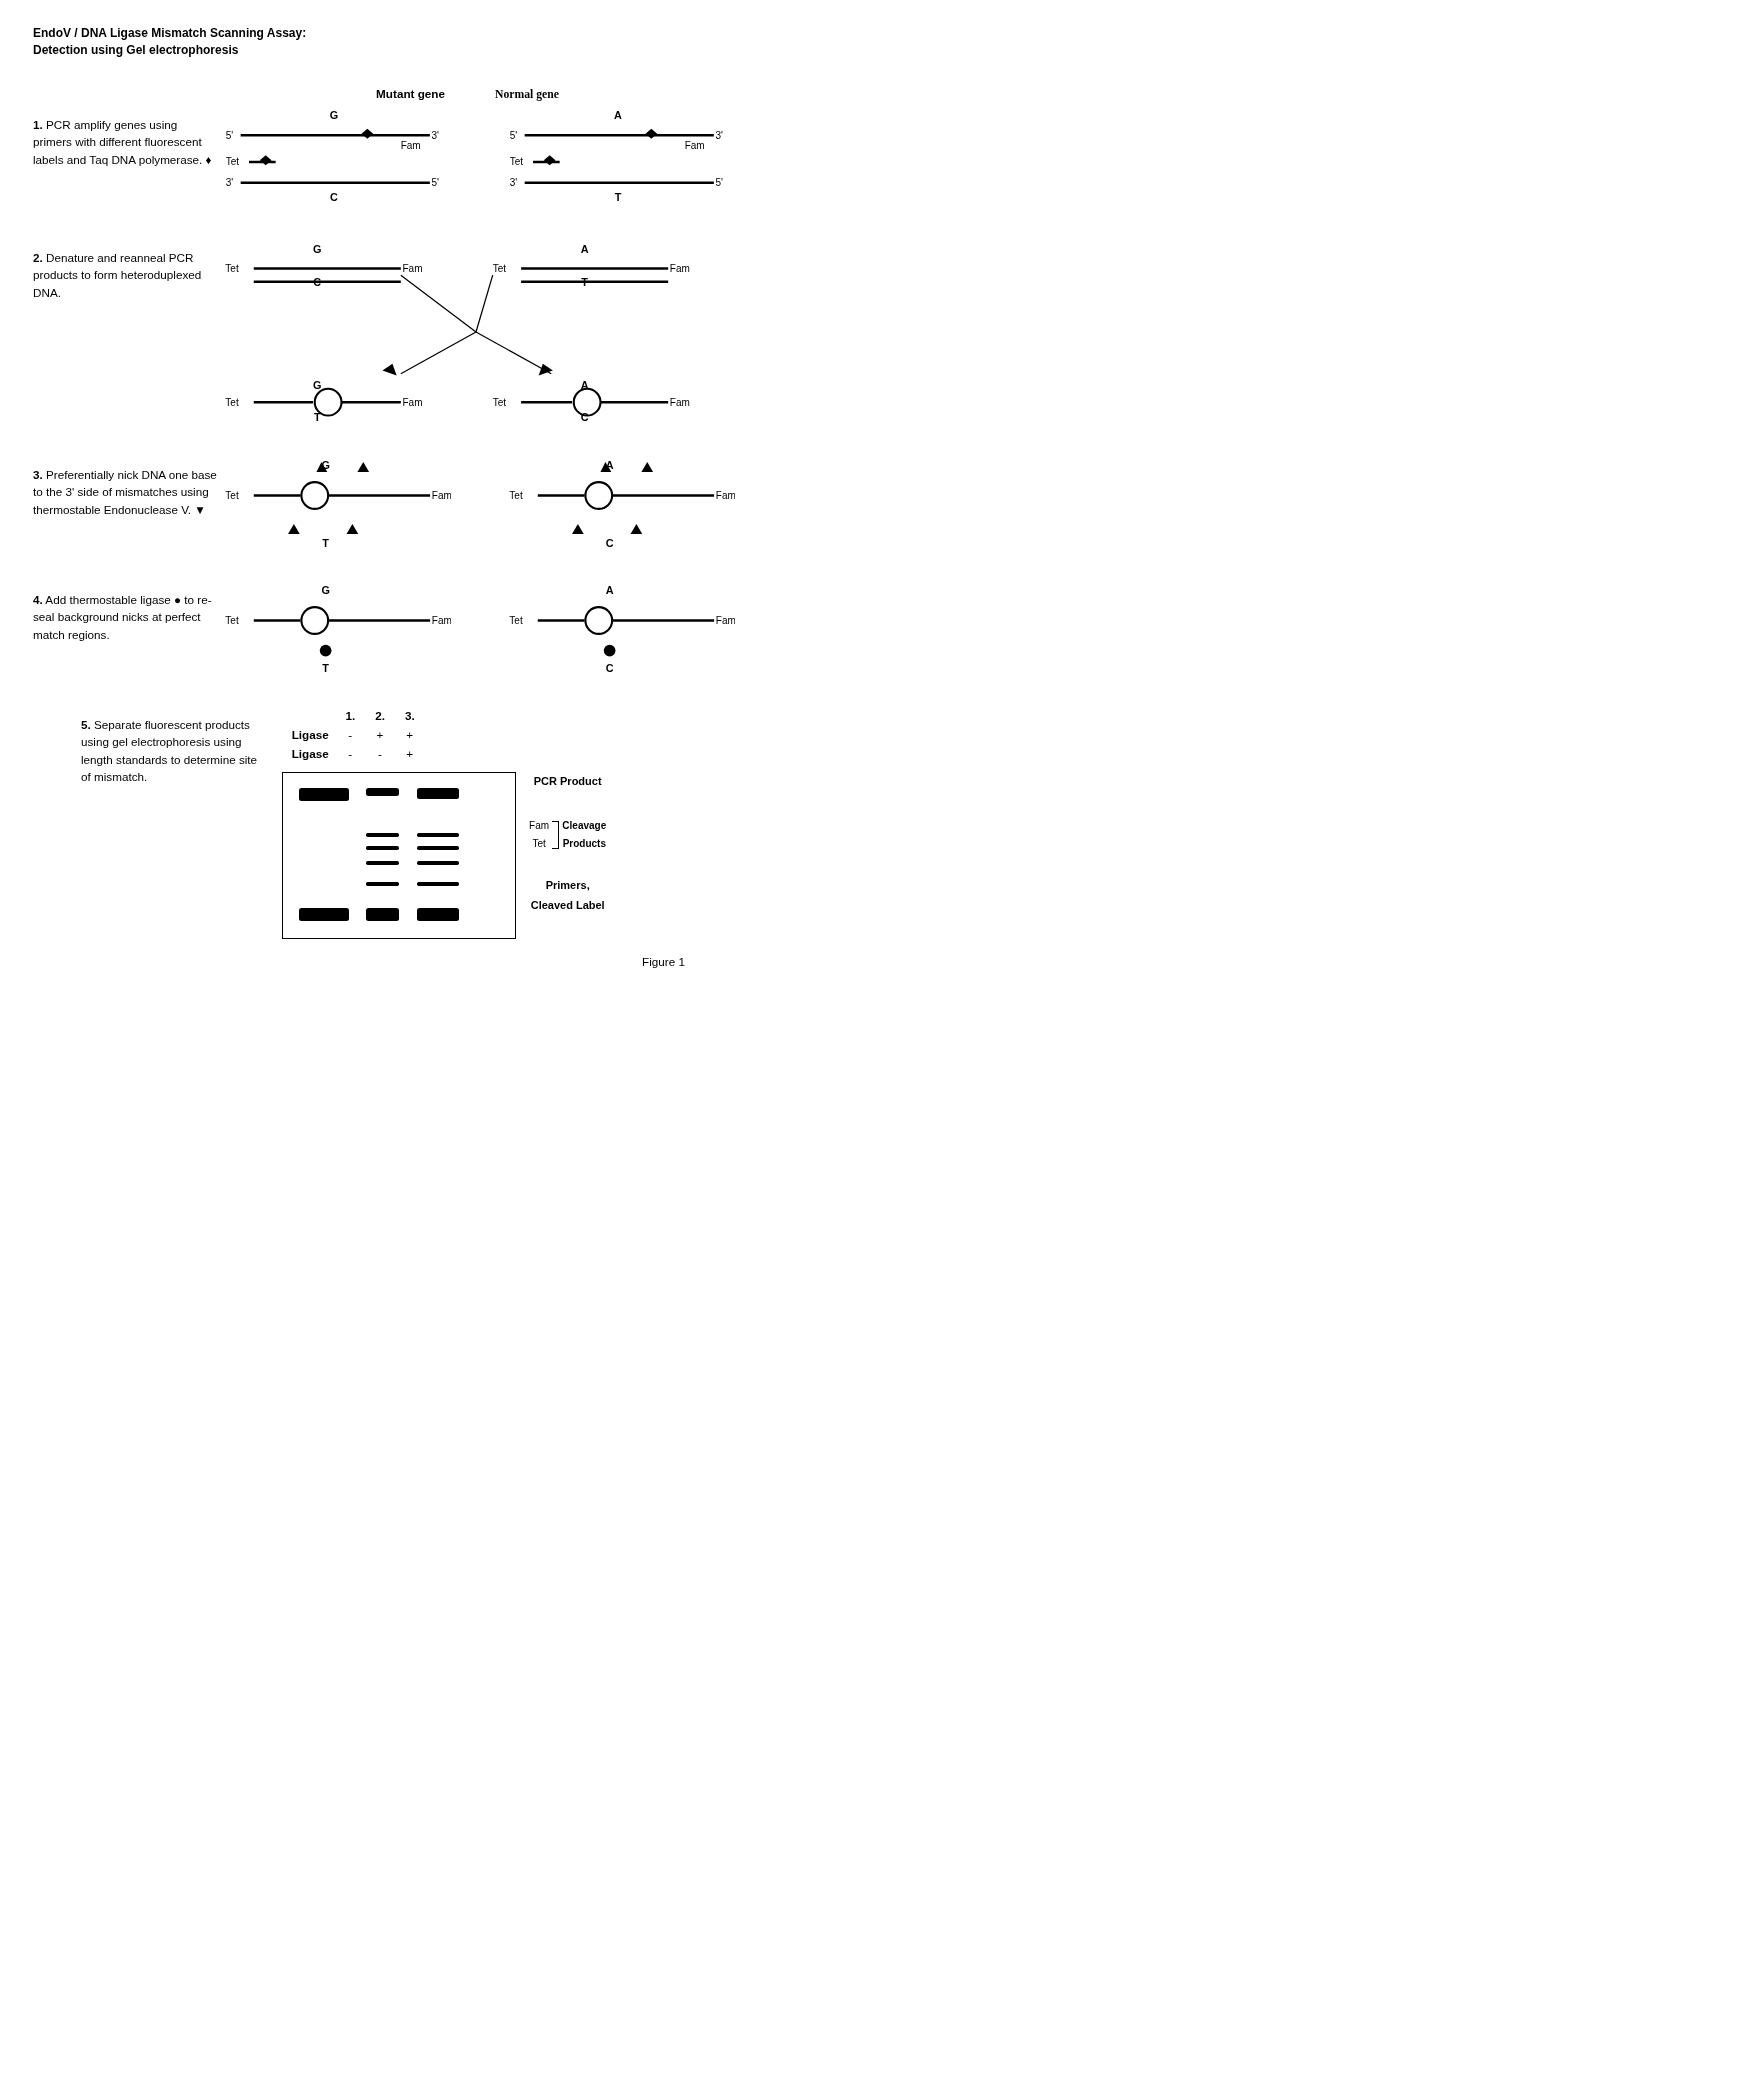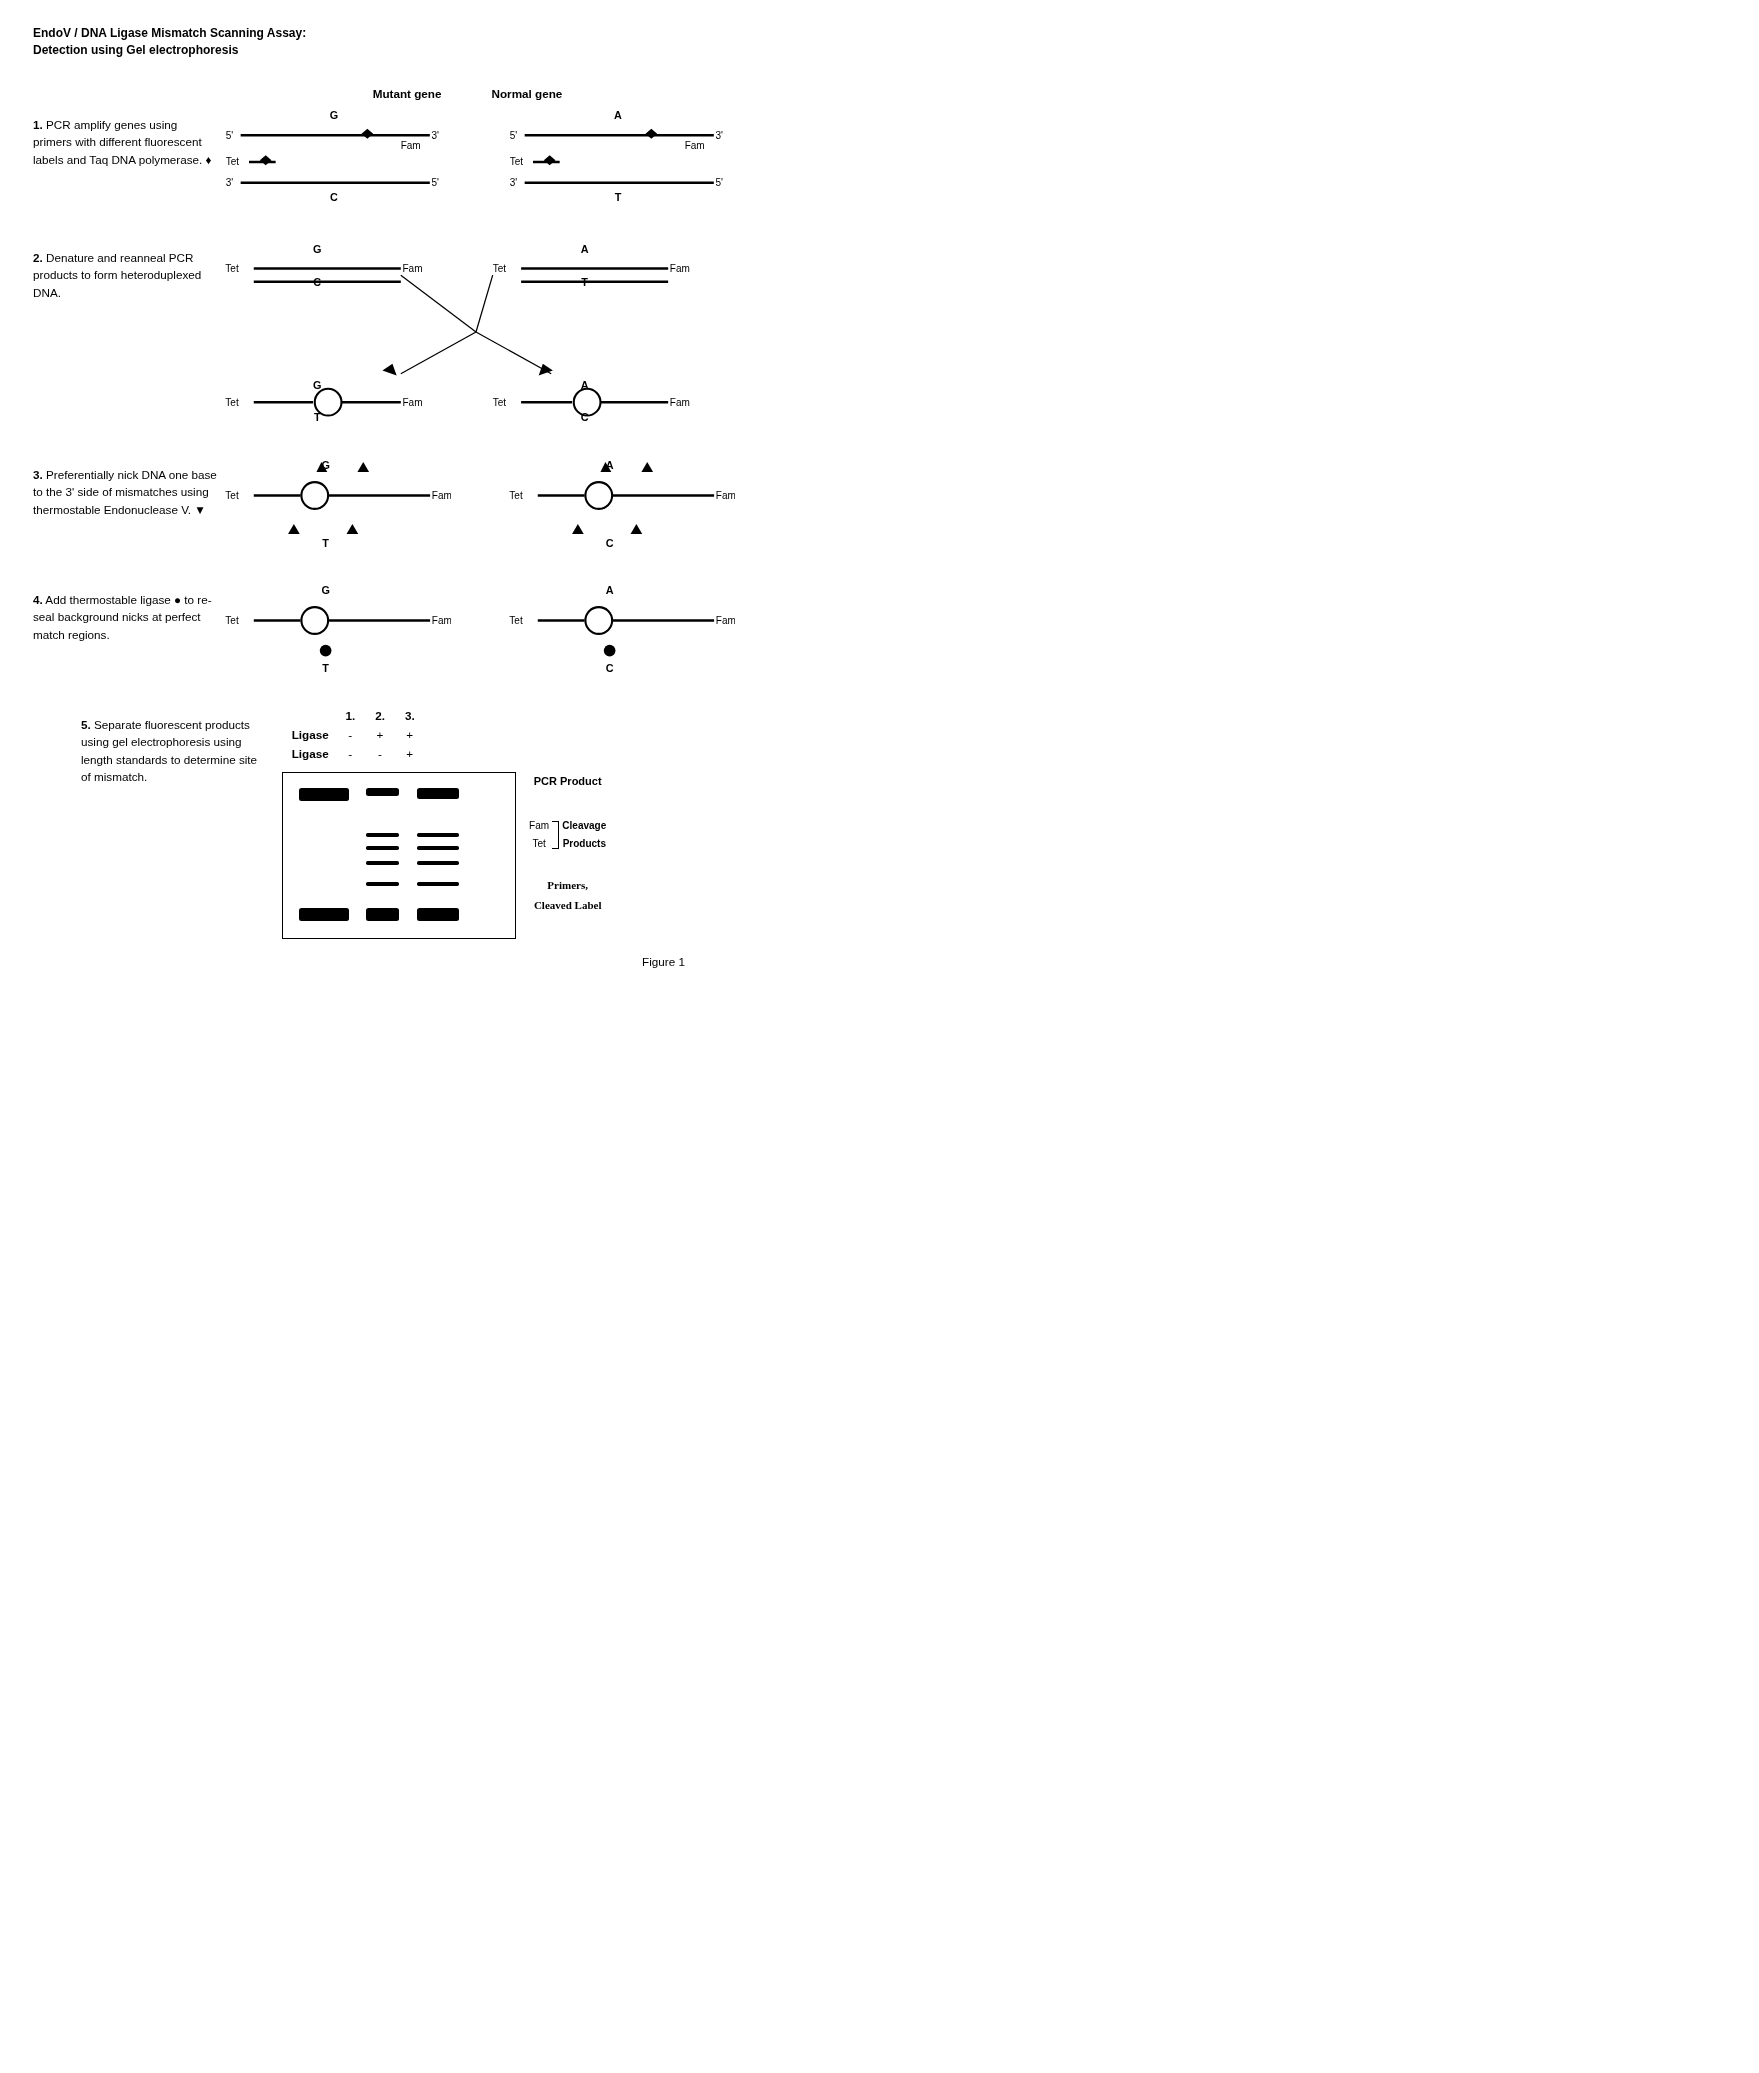--- a/index.html
+++ b/index.html
@@ -115,21 +115,21 @@
 <h1>
   <span>EndoV / DNA Ligase Mismatch Scanning Assay:</span><br>
   <span>Detection using Gel electrophoresis</span>
 </h1>
 
 <div style="display:flex; margin-left:184px; justify-content:center; gap:50px; margin-bottom:6.7px;">
   <div style="text-align:center;">
     <span style="font-size:11.7px; font-weight:bold;">Mutant gene</span>
   </div>
   <div style="text-align:center;">
-    <span style="font-size:11.7px; font-weight:bold;">Normal gene</span>
+    <span style="font-size:11.7px; font-weight:bold;font-family:Liberation Serif, serif;">Normal gene</span>
   </div>
 </div>
 
 <div class="section">
   <div class="step-text">
     <span class="step-number">1.</span>
     <span>PCR amplify genes using primers with different fluorescent labels and Taq DNA polymerase. ♦</span>
   </div>
   <div class="diagram-area">
     <div class="two-diagrams">
@@ -375,21 +375,21 @@
           <div style="display:flex; flex-direction:column; margin-right:3.3px;">
             <span style="font-size:10px;">Fam</span>
             <span style="font-size:10px;">Tet</span>
           </div>
           <div style="border-right:1.7px solid #000; border-top:1.7px solid #000; border-bottom:1.7px solid #000; width:6.7px; height:28px; margin-right:3.3px;"></div>
           <div>
             <div style="font-size:10px; font-weight:bold;">Cleavage</div>
             <div style="font-size:10px; font-weight:bold;">Products</div>
           </div>
         </div>
-        <div style="margin-top:23.4px;font-family:Liberation Serif, serif;">
+        <div style="margin-top:23.4px;">
           <div style="font-weight:bold; font-size:11px;">Primers,</div>
           <div style="font-weight:bold; font-size:11px;">Cleaved Label</div>
         </div>
       </div>
     </div>
   </div>
 </div>
 
 <div style="text-align:right; font-size:11.7px; padding-right:33px;">
   <span>Figure 1</span>

